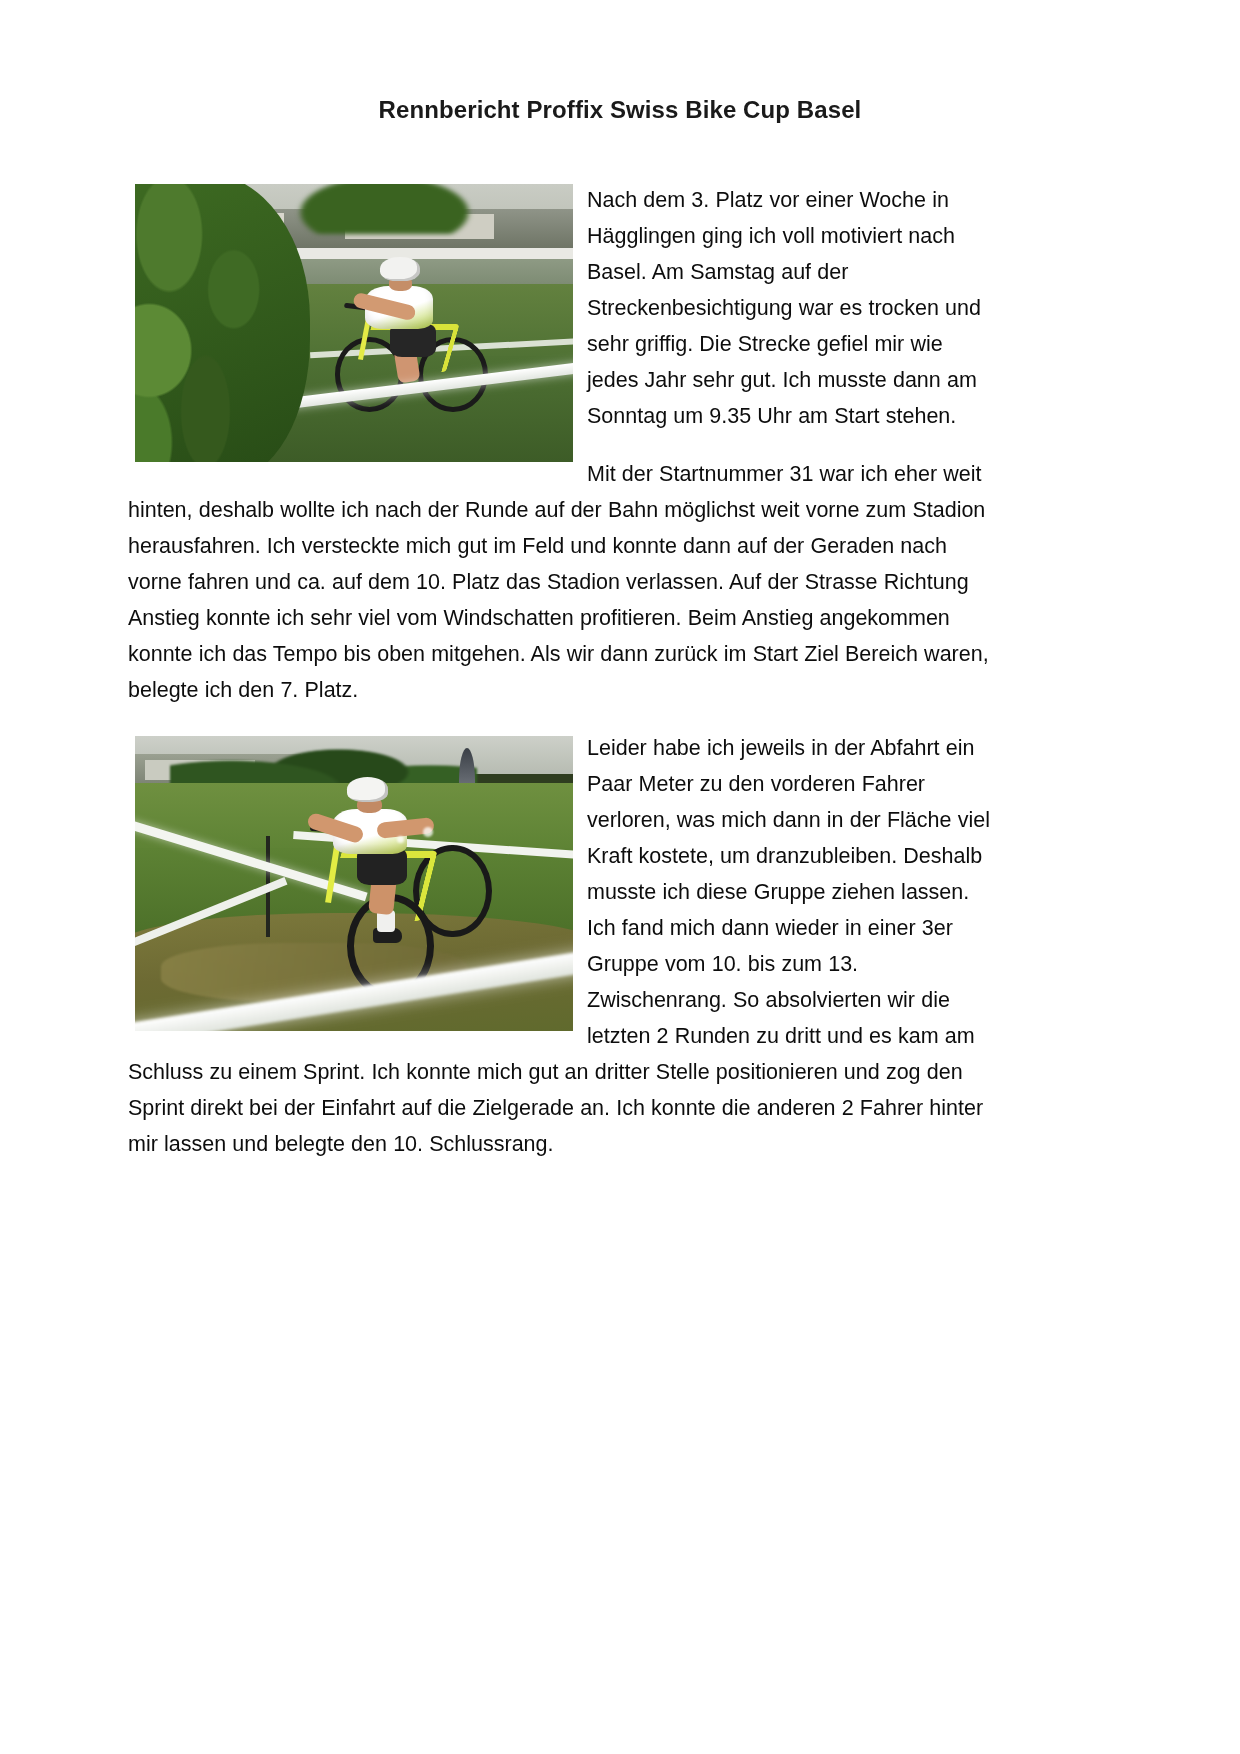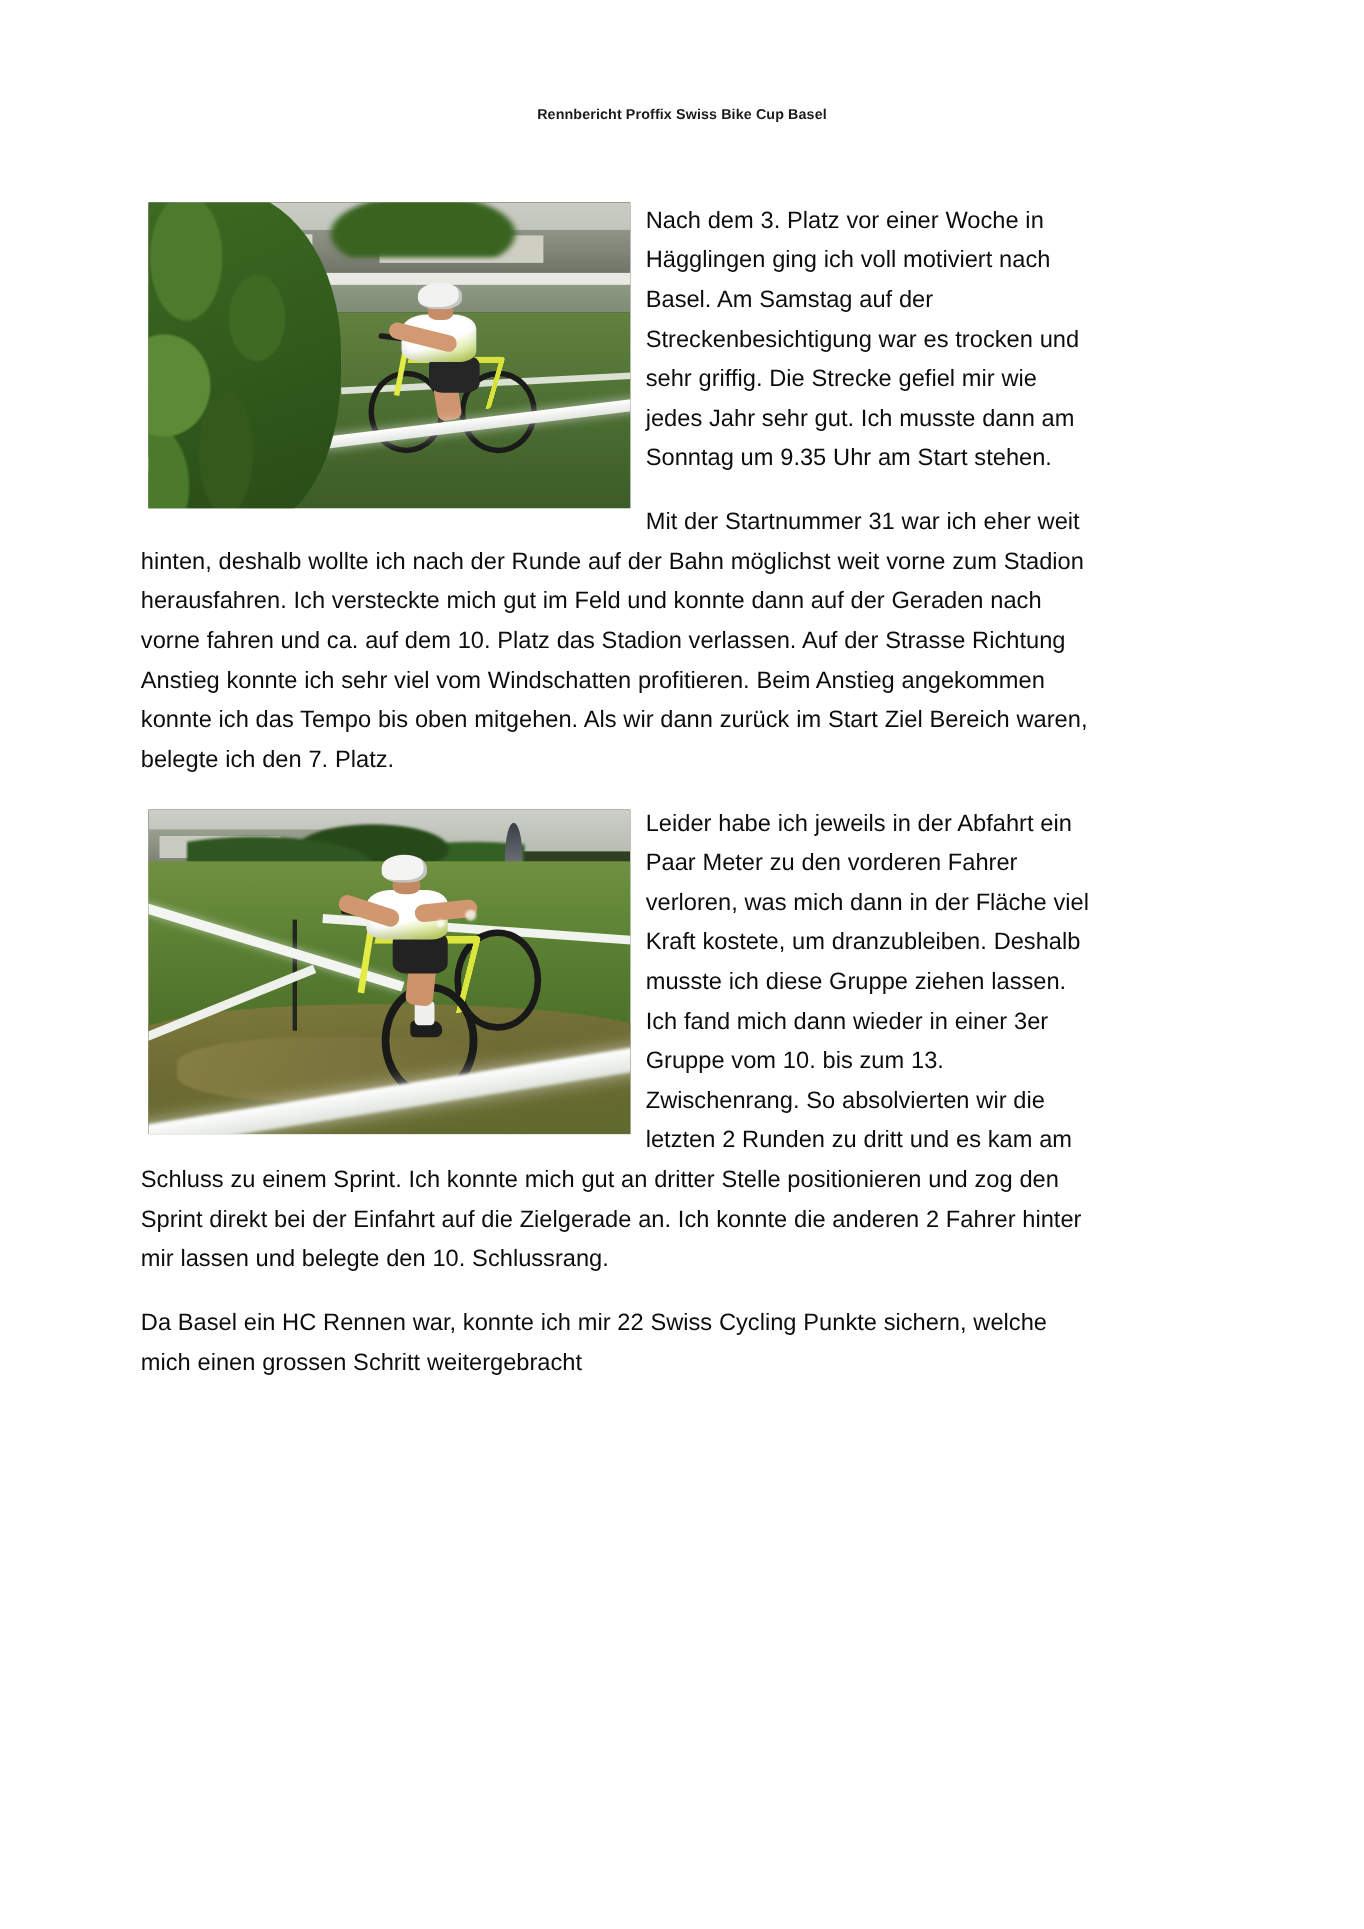--- a/index.html
+++ b/index.html
@@ -18,21 +18,21 @@
     background: #ffffff;
     overflow: hidden;
     box-sizing: border-box;
   }
   .doc-title {
     position: absolute;
     left: 0;
     top: 96px;
     width: 1240px;
     text-align: center;
-    font-size: 13px;
+    font-size: 24px;
     font-weight: bold;
     letter-spacing: 0.1px;
     color: #1a1a1a;
     font-family: "Liberation Sans", sans-serif;
   }
   .content {
     position: absolute;
     left: 128px;
     top: 182px;
     width: 868px;
@@ -380,17 +380,16 @@
         <div class="r2-face"></div>
         <div class="r2-helmet"></div>
         <div class="spec2a"></div>
         <div class="spec2b"></div>
       </div>
       <div class="tape2d"></div>
     </figure>
 
     <p class="para">Leider habe ich jeweils in der Abfahrt ein Paar Meter zu den vorderen Fahrer verloren, was mich dann in der Fläche viel Kraft kostete, um dranzubleiben. Deshalb musste ich diese Gruppe ziehen lassen. Ich fand mich dann wieder in einer 3er Gruppe vom 10. bis zum 13. Zwischenrang. So absolvierten wir die letzten 2 Runden zu dritt und es kam am Schluss zu einem Sprint. Ich konnte mich gut an dritter Stelle positionieren und zog den Sprint direkt bei der Einfahrt auf die Zielgerade an. Ich konnte die anderen 2 Fahrer hinter mir lassen und belegte den 10. Schlussrang.</p>
 
-    <p class="para tight">Da Basel ein HC Rennen war, konnte ich mir 22 Swiss Cycling Punkte sichern, welche mich einen grossen Schritt weitergebracht</p>
 
 
   </div>
 </div>
 
 </body></html>

